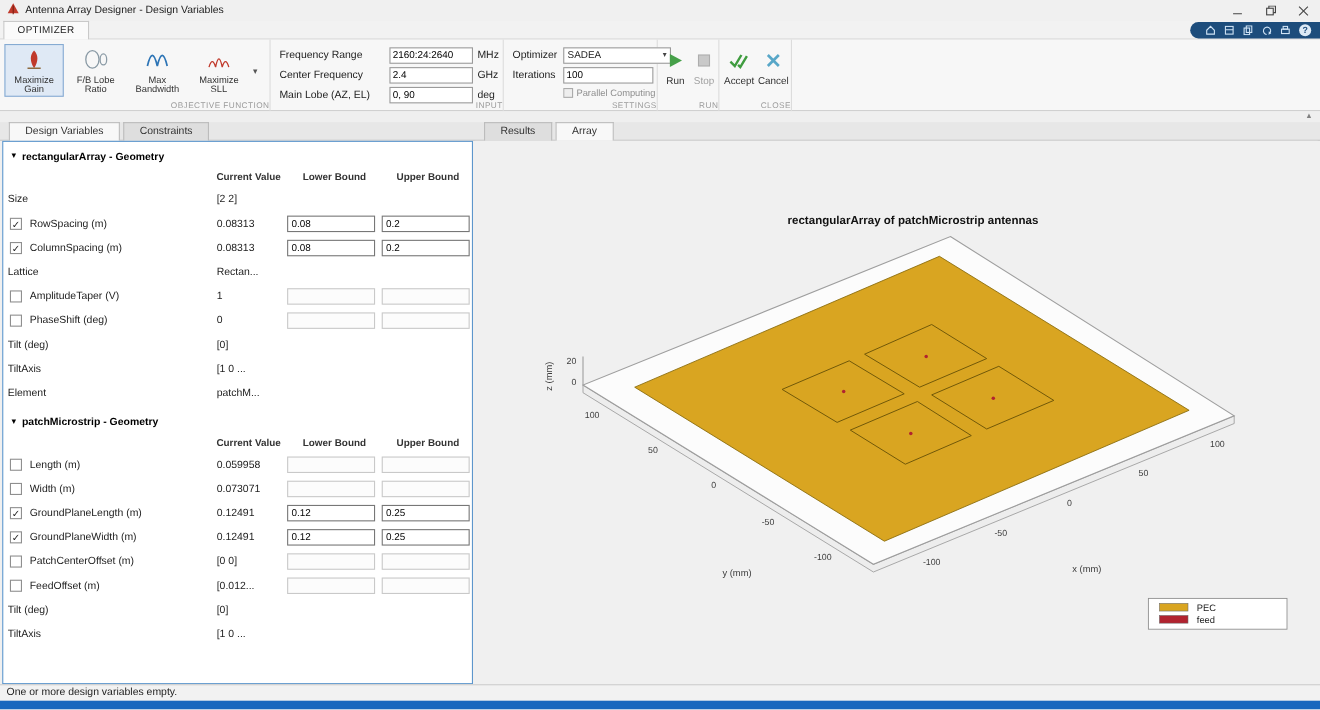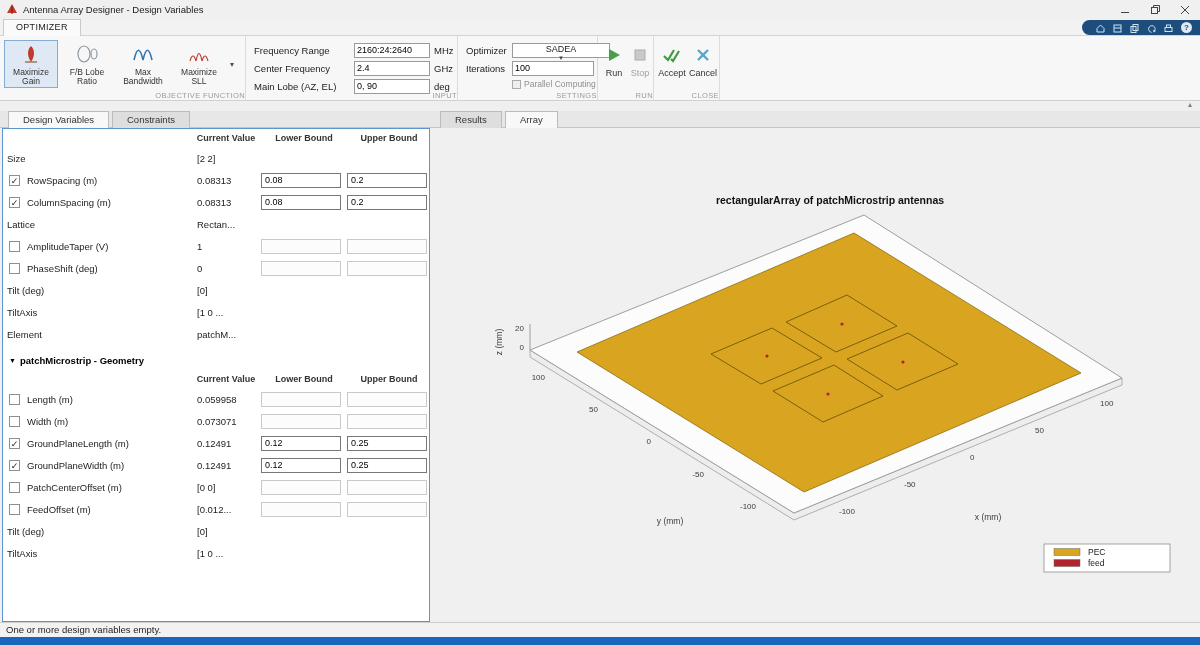--- a/index.html
+++ b/index.html
@@ -32,21 +32,21 @@
   .obj-btn.selected { background:#dfe9f5; border-color:#86abd2; }
   .obj-dd { position:absolute; left:230px; top:24px; font-size:8px; color:#555; }
 
   .inp-row { position:absolute; left:8px; height:16px; display:flex; align-items:center; }
   .inp-label { width:100px; font-size:9.5px; color:#222; }
   .rib-input { width:76px; height:15px; border:1px solid #9a9a9a; font-size:9px; padding:0 2px; font-family:inherit; background:#fff; }
   .inp-unit { margin-left:4px; font-size:9.5px; color:#222; }
 
   .set-row { position:absolute; left:8px; height:16px; display:flex; align-items:center; }
   .set-label { width:46px; font-size:9.5px; }
-  .dd { width:98px; height:15px; border:1px solid #9a9a9a; background:#fff; font-size:9px; display:flex; align-items:center; justify-content:space-between; padding:0 3px;flex-direction:column; }
+  .dd { width:98px; height:15px; border:1px solid #9a9a9a; background:#fff; font-size:9px; display:flex; align-items:center; justify-content:space-between; padding:0 3px; }
   .dd-arrow { font-size:7px; color:#444; }
   .iter-input { width:82px; height:15px; border:1px solid #9a9a9a; font-size:9px; padding:0 2px; font-family:inherit; background:#fff; }
   .cb-row { position:absolute; left:54px; top:43px; display:flex; align-items:center; gap:3px; width:86px; overflow:hidden; white-space:nowrap; }
   .cb-small { width:9px; height:9px; border:1px solid #ababab; background:#eee; flex:0 0 9px; }
   .cb-label { font-size:8.5px; color:#8f8f8f; }
 
   .tool-btn { position:absolute; top:10px; display:flex; flex-direction:column; align-items:center; gap:2px; font-size:9px; color:#333; }
   .tool-btn .lbl-off { color:#a0a0a0; }
 
   .gaprow { position:absolute; top:102px; left:0; right:0; height:9px; background:#efefef; }
@@ -256,20 +256,24 @@
 
 <div class="paneltabs">
   <div class="ptab selected" style="left:8px">Design Variables</div>
   <div class="ptab" style="left:112px">Constraints</div>
   <div class="ptab" style="left:440px">Results</div>
   <div class="ptab selected" style="left:505px">Array</div>
 </div>
 
 <div class="left-panel">
   <div class="var-section">
+    <div class="sec-title">
+      <span class="tri">▼</span>
+      <span>rectangularArray - Geometry</span>
+    </div>
     <div class="var-header">
       <span></span>
         <span></span>
       <span class="h">Current Value</span>
       <span class="h">Lower Bound</span>
       <span class="h">Upper Bound</span>
     </div>
     <div class="rows">
         <div class="var-row">
           <span class="var-label" style="grid-column: 1 / 3;">Size</span>

